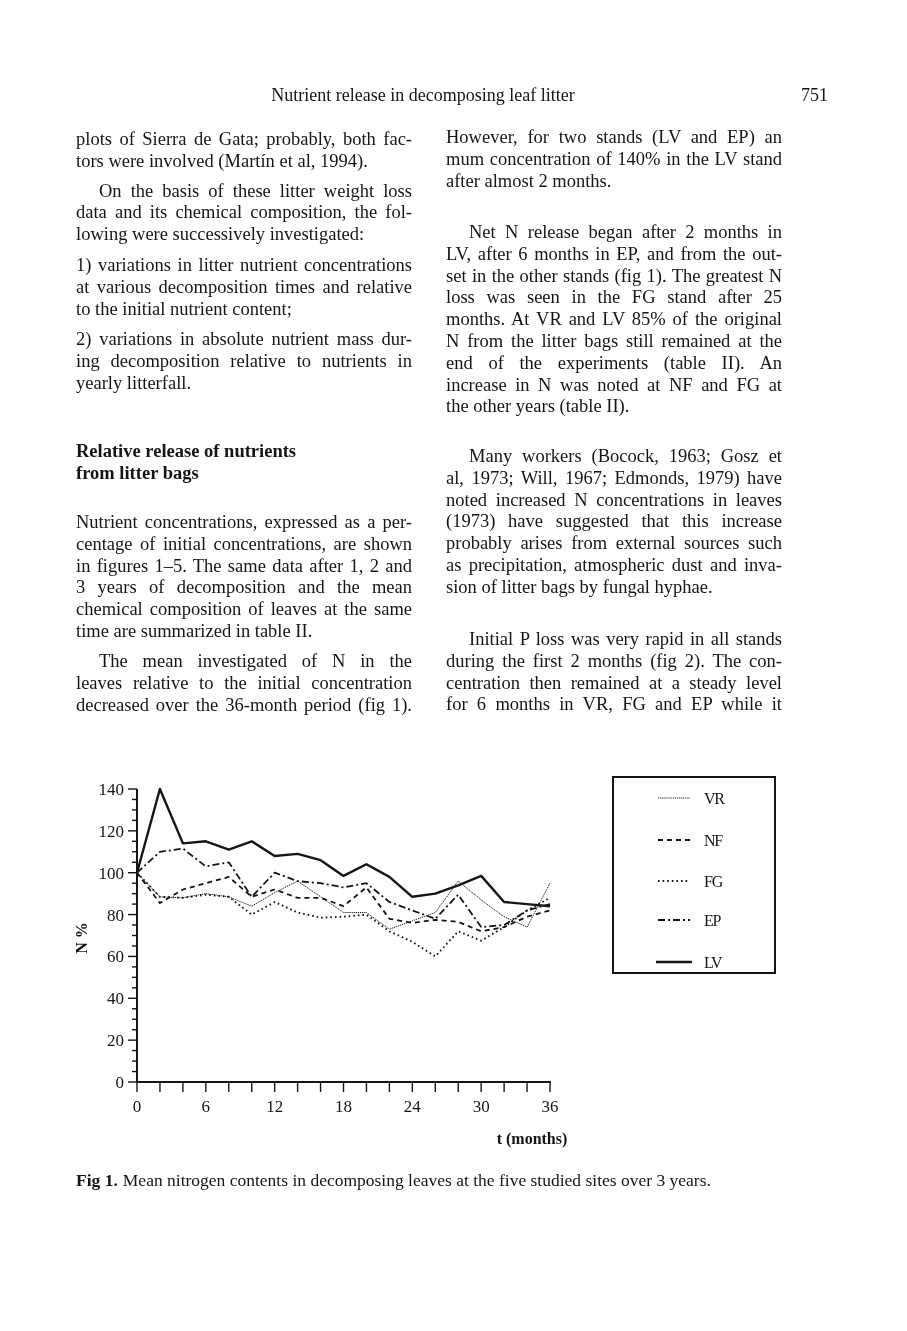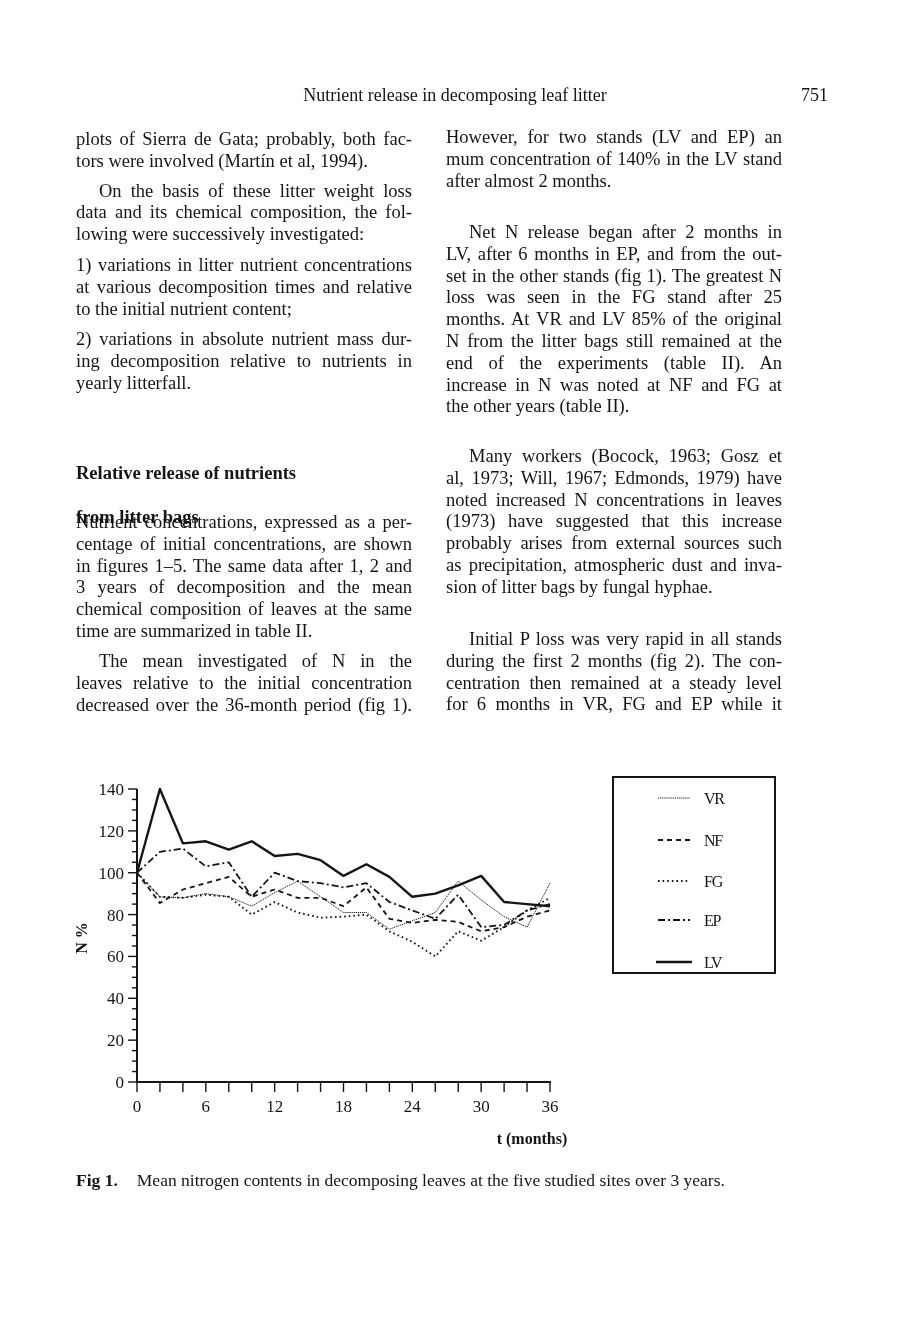--- a/index.html
+++ b/index.html
@@ -3,47 +3,47 @@
 <meta charset="utf-8">
 <style>
   html, body { margin: 0; padding: 0; background: #ffffff; }
   #page {
     position: relative; width: 907px; height: 1331px; overflow: hidden;
     background: #ffffff; color: #151515;
     font-family: "Liberation Serif", "DejaVu Serif", serif;
   }
   .hdr-title {
     position: absolute; left: 0; top: 84px; width: 846px; text-align: center;
-    font-size: 18px; line-height: 22px; white-space: nowrap; padding-left: 32px;
+    font-size: 18px; line-height: 22px; white-space: nowrap;
   }
   .hdr-page {
     position: absolute; left: 752px; top: 84px; width: 28px; text-align: right;
     font-size: 18px; line-height: 22px; margin-left: 48px;
   }
   .col { position: absolute; top: 0; width: 336px; height: 740px; font-size: 18.5px; line-height: 21.8px; }
   .col.left { left: 76px; }
   .col.right { left: 446px; }
   .block { position: absolute; left: 0; width: 336px; }
   .ln {
     height: 21.8px; white-space: nowrap; overflow: visible;
     text-align: justify; text-align-last: justify;
   }
   .ln.last { text-align: center; text-align-last: left; }
   .ln.ind { padding-left: 23px; }
-  .heading .ln { font-weight: bold; text-align: left; text-align-last: left; margin-top: 22px; }
+  .heading .ln { font-weight: bold; text-align: left; text-align-last: left; }
   #chart-svg { position: absolute; left: 0; top: 740px; width: 907px; height: 440px; }
   #chart-svg text { font-family: "Liberation Serif", "DejaVu Serif", serif; fill: #151515; }
   #chart-svg .tick-label { font-size: 17px; }
   #chart-svg .axis-title { font-size: 16px; font-weight: bold; }
   #chart-svg .legend-label { font-size: 16px; letter-spacing: -1.2px; }
   .caption {
     position: absolute; left: 76px; top: 1169px; font-size: 17.5px; line-height: 22px;
     white-space: nowrap;
   }
-  .caption .cap-label { font-weight: bold; margin-right: 19px; }
+  .caption .cap-label { font-weight: bold; margin-right: 5px; }
 </style>
 </head>
 <body>
 
 <div id="page">
 
   <div class="hdr-title">Nutrient release in decomposing leaf litter</div>
   <div class="hdr-page">751</div>
 
   <div class="col left">

